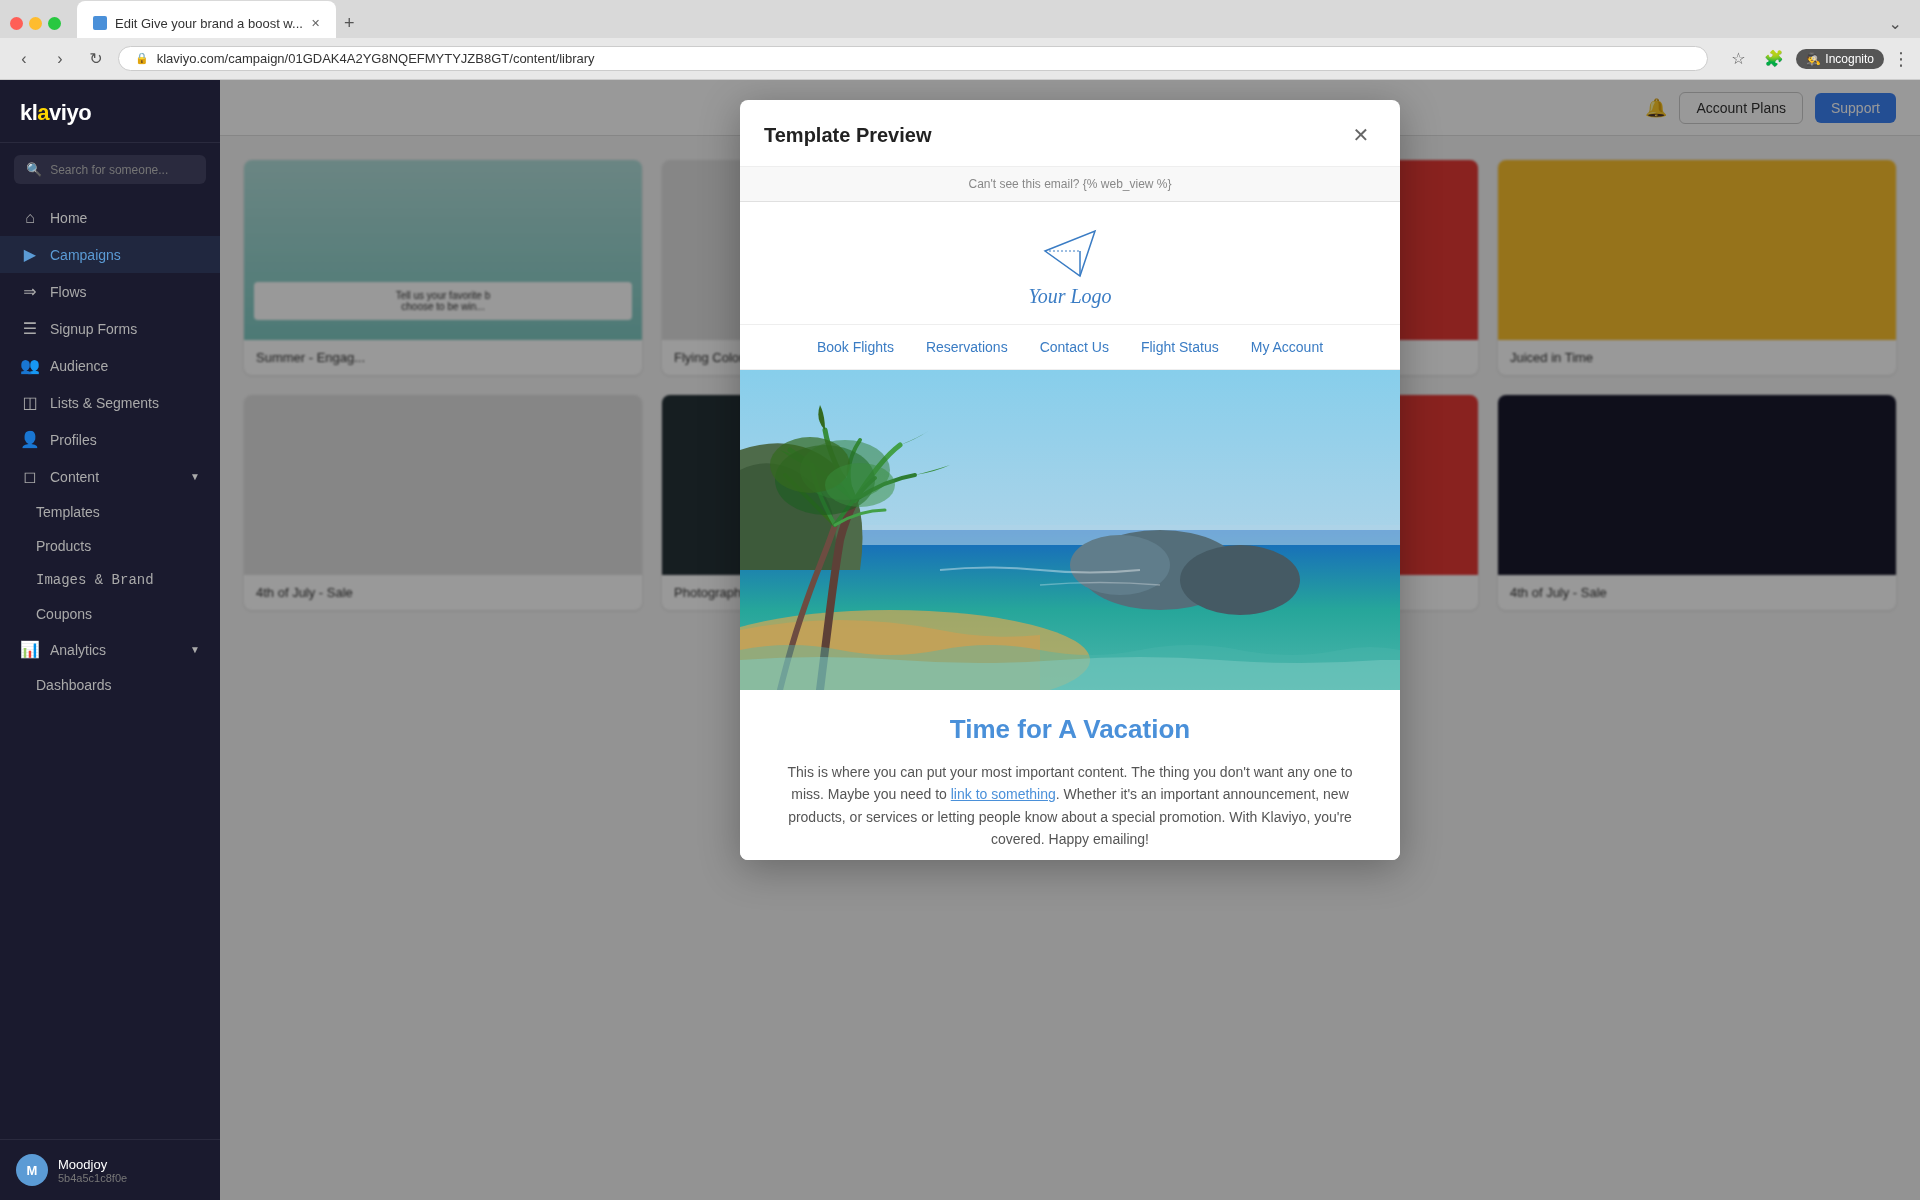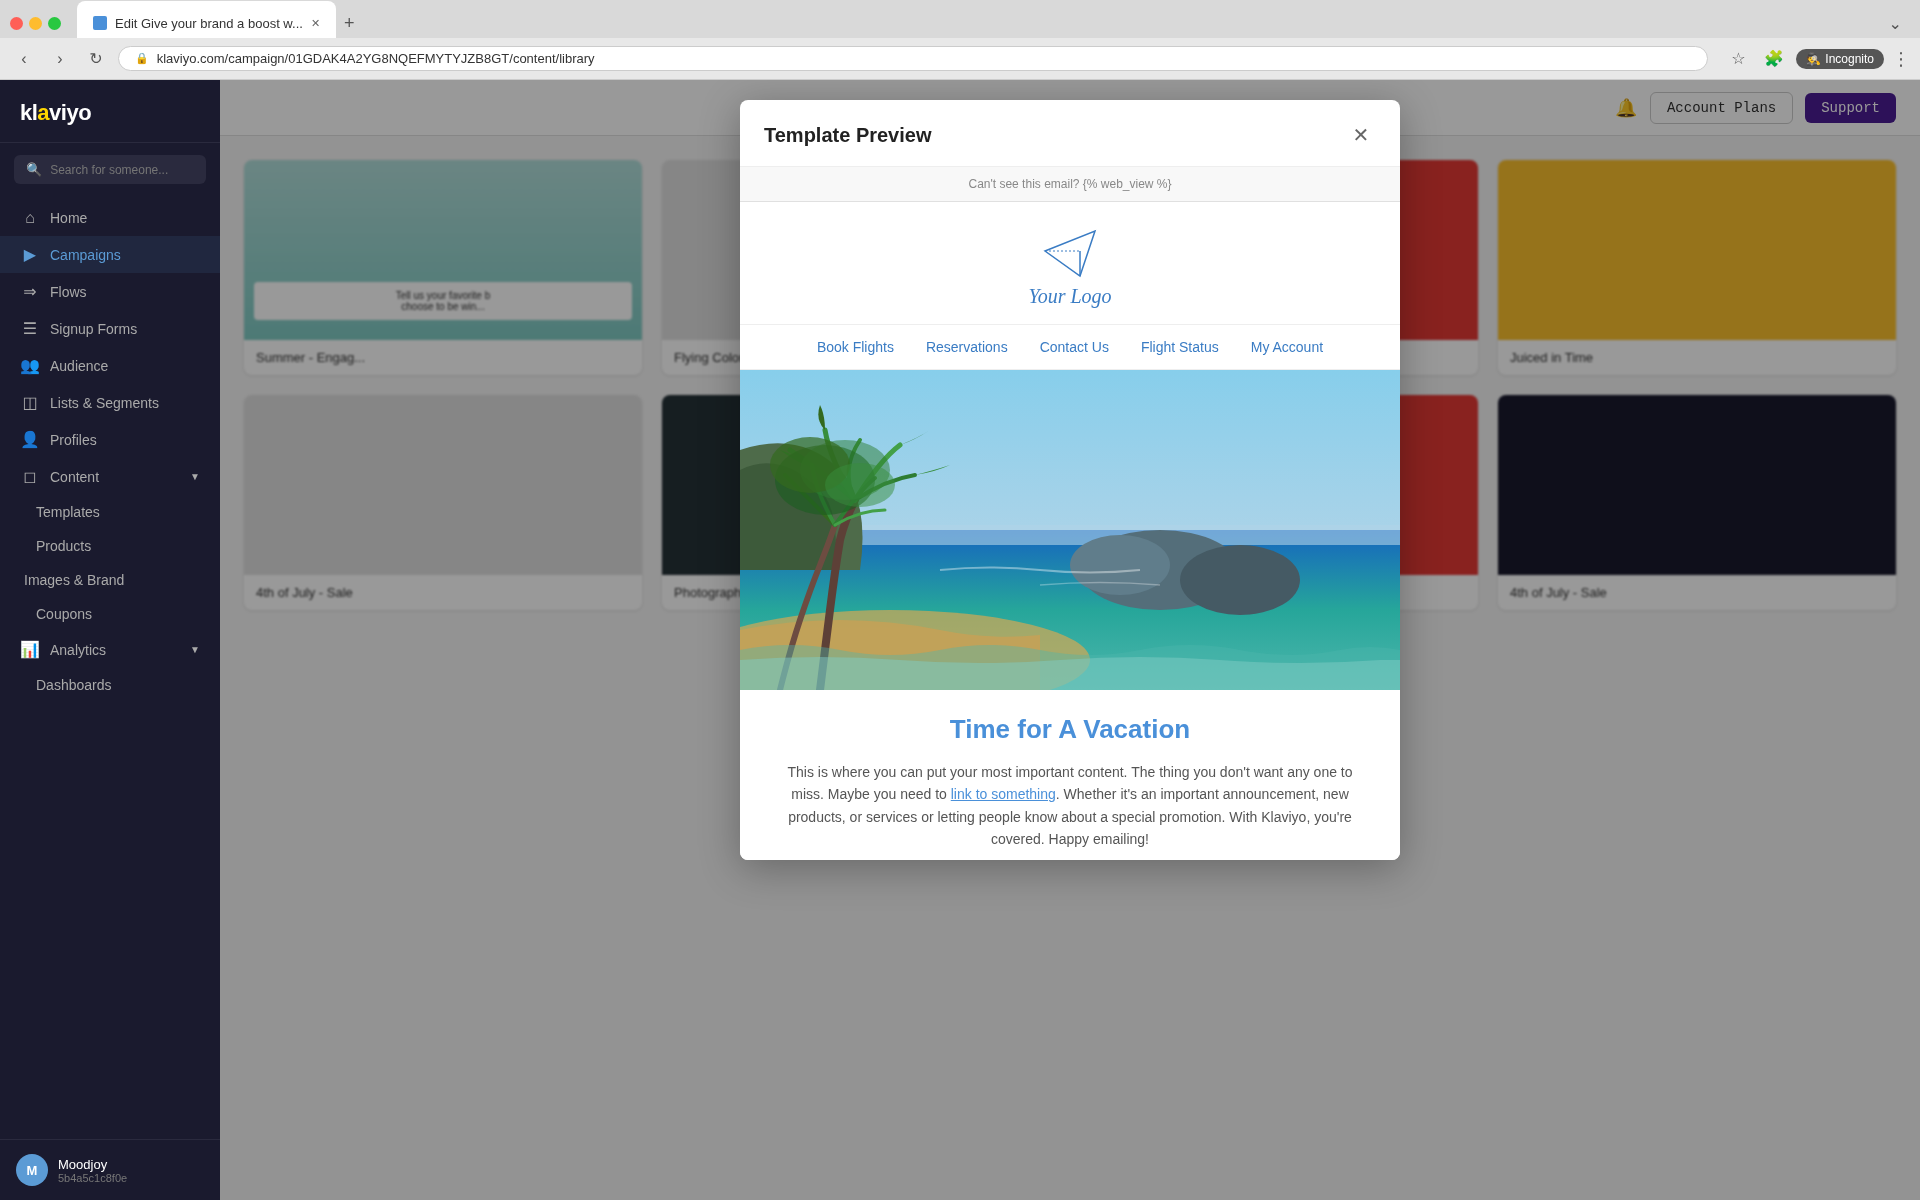--- a/index.html
+++ b/index.html
@@ -201,24 +201,23 @@
       display: flex;
       align-items: center;
       gap: 12px;
     }
     .header-btn {
       padding: 7px 16px;
       border-radius: 6px;
       font-size: 14px;
       font-weight: 500;
       cursor: pointer;
-      font-family: Liberation Mono, monospace;
     }
     .btn-outline { background: #fff; border: 1px solid #ccc; color: #333; }
-    .btn-primary { background: #4c1d95; border: none; color: #fff; }
+    .btn-primary { background: #3b82f6; border: none; color: #fff; }
     .bell-icon { font-size: 18px; color: #555; cursor: pointer; }
 
     
     .content-area {
       padding: 24px;
       overflow-y: auto;
       height: calc(100% - 56px);
     }
     .template-card {
       background: #fff;
@@ -441,21 +440,21 @@
         <span class="nav-icon">◻</span>
         <span>Content</span>
         <span class="nav-arrow">▼</span>
       </div>
       <div class="nav-item" style="padding-left:36px;">
         <span>Templates</span>
       </div>
       <div class="nav-item" style="padding-left:36px;">
         <span>Products</span>
       </div>
-      <div class="nav-item" style="padding-left:24px;">
+      <div class="nav-item" style="padding-left:36px;font-family:Liberation Mono, monospace;">
         <span>Images &amp; Brand</span>
       </div>
       <div class="nav-item" style="padding-left:36px;">
         <span>Coupons</span>
       </div>
       <div class="nav-item">
         <span class="nav-icon">📊</span>
         <span>Analytics</span>
         <span class="nav-arrow">▼</span>
       </div>

